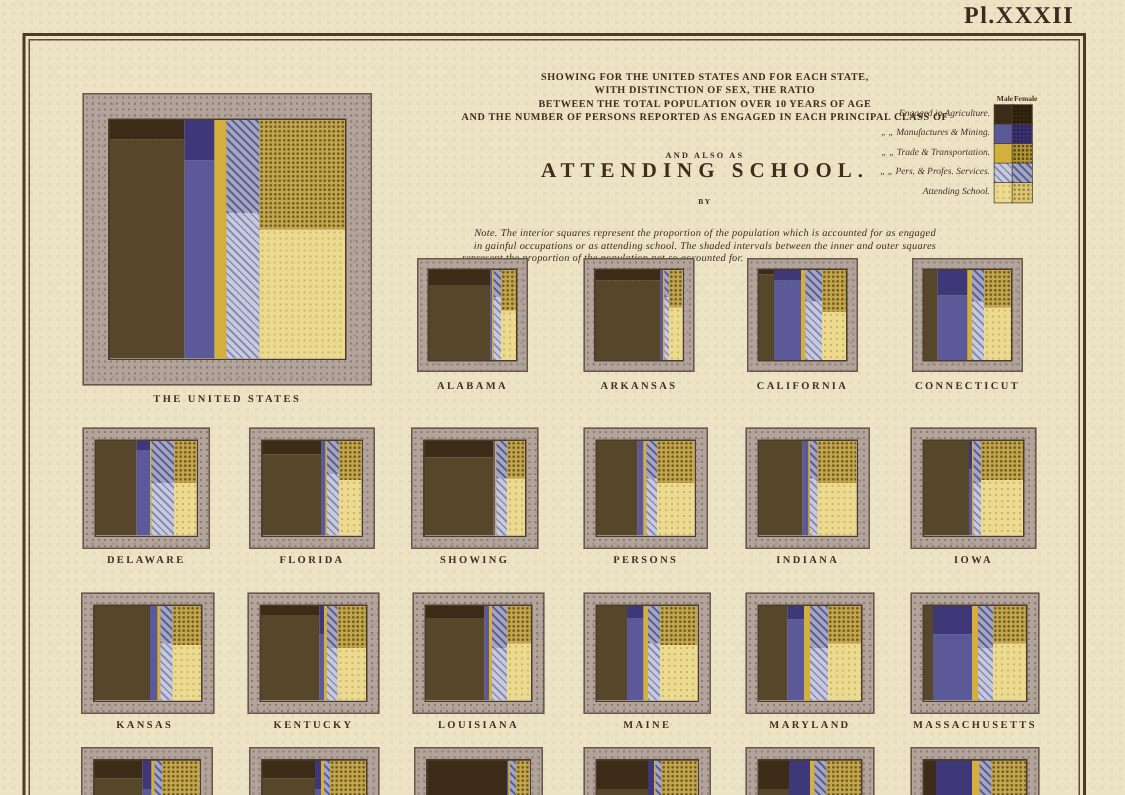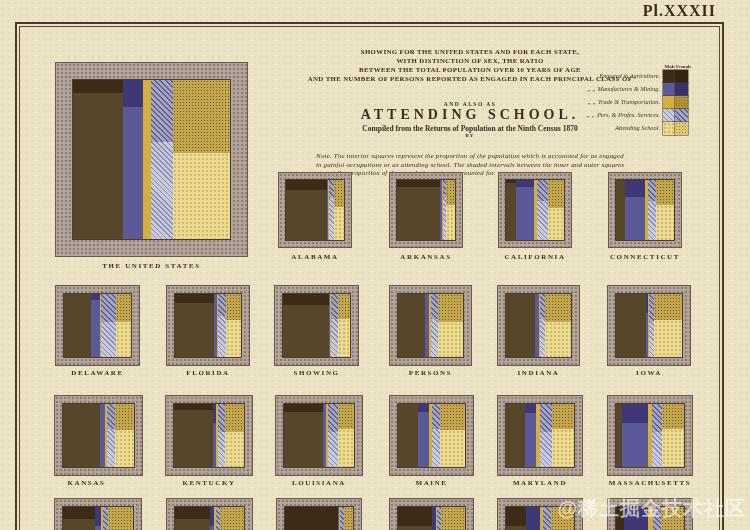--- a/index.html
+++ b/index.html
@@ -79,21 +79,20 @@
 <div id="stage">
   <div id="plate-border"></div>
   <div id="plate-number">Pl.XXXII</div>
 
   <div class="tb t-sub" id="t-sub1">SHOWING FOR THE UNITED STATES AND FOR EACH STATE,</div>
   <div class="tb t-sub" id="t-sub2">WITH DISTINCTION OF SEX, THE RATIO</div>
   <div class="tb t-sub" id="t-sub3">BETWEEN THE TOTAL POPULATION OVER 10 YEARS OF AGE</div>
   <div class="tb t-sub" id="t-sub4">AND THE NUMBER OF PERSONS REPORTED AS ENGAGED IN EACH PRINCIPAL CLASS OF</div>
   <div class="tb" id="t-also">AND ALSO AS</div>
   <div class="tb" id="t-second">ATTENDING SCHOOL.</div>
-  <div class="tb" id="t-compiled">Compiled from the Returns of Population at the Ninth Census 1870</div>
   <div class="tb" id="t-by">BY</div>
   <div class="tb t-note" id="t-note1">Note. The interior squares represent the proportion of the population which is accounted for as engaged</div>
   <div class="tb t-note" id="t-note2">in gainful occupations or as attending school. The shaded intervals between the inner and outer squares</div>
   <div class="tb t-note" id="t-note3">represent the proportion of the population not so accounted for.</div>
 
   <div id="legend">
     <div class="lg-head" id="lg-head-male">Male</div>
     <div class="lg-head" id="lg-head-female">Female</div>
     <div id="lg-rows">
         <div class="lg-row" style="top: 14px;">
@@ -392,21 +391,21 @@
           <div class="band" style="width: 11.5%;">
             <div class="c-svcDark" style="height: 40%;"></div>
             <div class="c-svc" style="height: 60%;"></div>
           </div>
           <div class="band" style="width: 27%;">
             <div class="c-schoolDot" style="height: 42%;"></div>
             <div class="c-school" style="height: 58%;"></div>
           </div>
         </div>
       </div>
-      <div class="sq-label" style="left: 32px; top: 479px; width: 109px;">KANSAS</div>
+      <div class="sq-label" style="left: 42px; top: 479px; width: 109px;">KANSAS</div>
       <div class="sq-frame" style="left: 165px; top: 395px; width: 88px; height: 81px;">
         <div class="sq-inner" style="inset: 8px;">
           <div class="band" style="width: 55%;">
             <div class="c-agriDark" style="height: 10%;"></div>
             <div class="c-agri" style="height: 90%;"></div>
           </div>
           <div class="band" style="width: 5%;">
             <div class="c-mfgDark" style="height: 30%;"></div>
             <div class="c-mfg" style="height: 70%;"></div>
           </div>
@@ -631,14 +630,13 @@
           <div class="band" style="width: 12%;">
             <div class="c-svcDark" style="height: 50%;"></div>
           </div>
           <div class="band" style="width: 34%;">
             <div class="c-schoolDot" style="height: 100%;"></div>
           </div>
         </div>
       </div>
     </div>
 
-  <div id="watermark">@稀土掘金技术社区</div>
 </div>
 
 </body></html>

